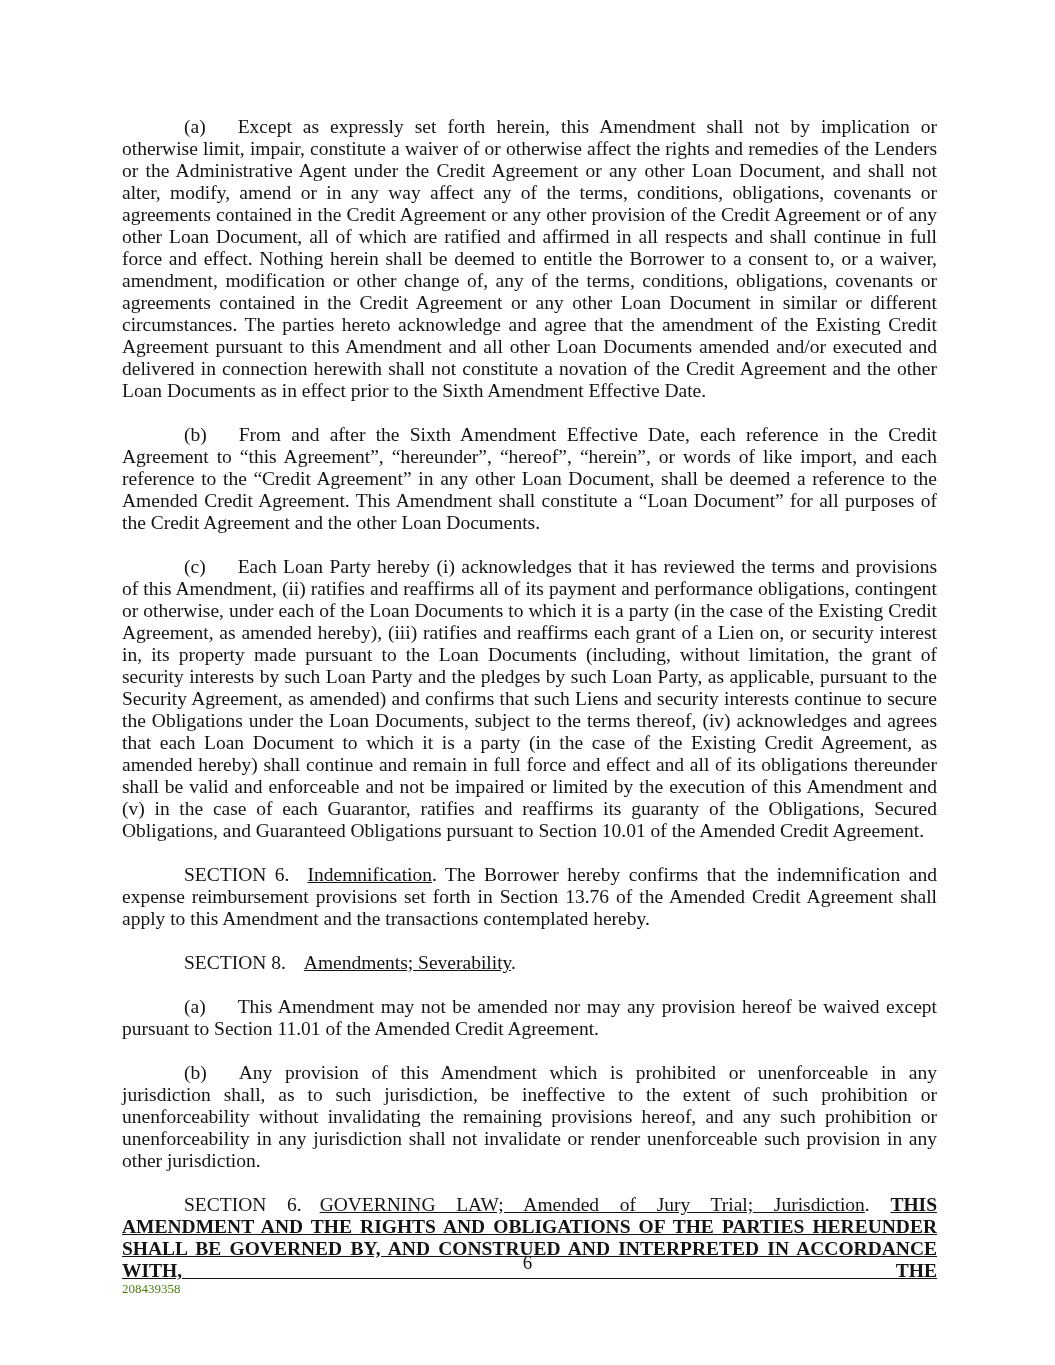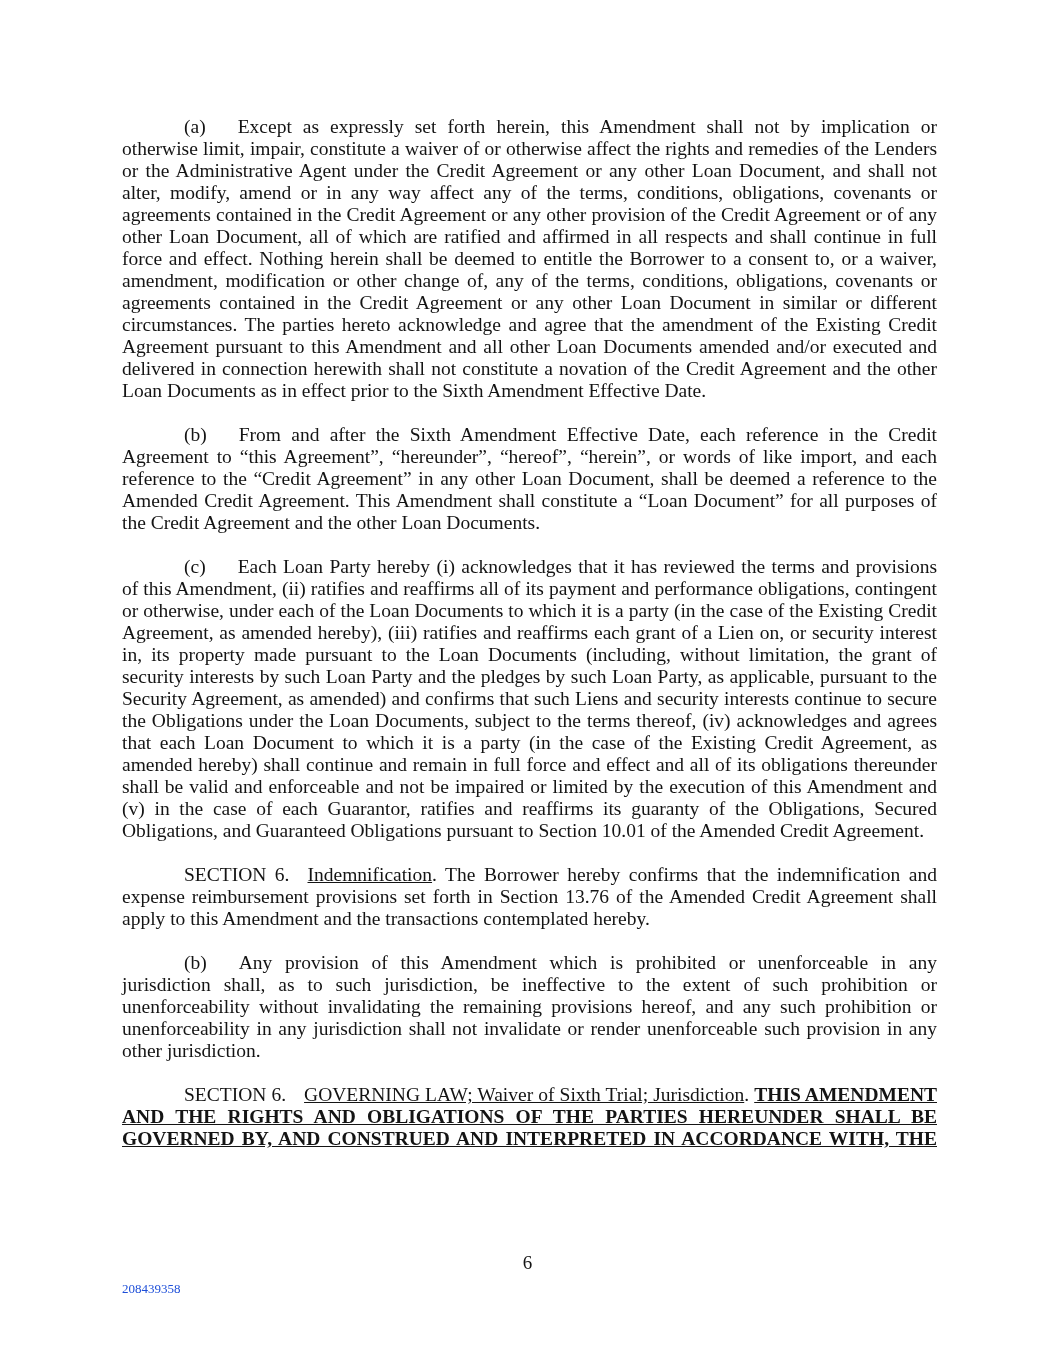--- a/index.html
+++ b/index.html
@@ -44,30 +44,32 @@
     top: 1252px;
     text-align: center;
     font-size: 19px;
     color: #141414;
   }
   .footer-docid {
     position: absolute;
     left: 122px;
     top: 1281px;
     font-size: 13px;
-    color: #1d4ed8;
+    color: #4d7c0f;
   }
 </style>
 </head>
 <body>
 
 <div class="page">
   <div class="content">
       <p class="para"><span>(a)</span><span class="gap" style="width: 32px;"></span><span>Except as expressly set forth herein, this Amendment shall not by implication or otherwise limit, impair, constitute a waiver of or otherwise affect the rights and remedies of the Lenders or the Administrative Agent under the Credit Agreement or any other Loan Document, and shall not alter, modify, amend or in any way affect any of the terms, conditions, obligations, covenants or agreements contained in the Credit Agreement or any other provision of the Credit Agreement or of any other Loan Document, all of which are ratified and affirmed in all respects and shall continue in full force and effect. Nothing herein shall be deemed to entitle the Borrower to a consent to, or a waiver, amendment, modification or other change of, any of the terms, conditions, obligations, covenants or agreements contained in the Credit Agreement or any other Loan Document in similar or different circumstances. The parties hereto acknowledge and agree that the amendment of the Existing Credit Agreement pursuant to this Amendment and all other Loan Documents amended and/or executed and delivered in connection herewith shall not constitute a novation of the Credit Agreement and the other Loan Documents as in effect prior to the Sixth Amendment Effective Date.</span></p>
       <p class="para"><span>(b)</span><span class="gap" style="width: 32px;"></span><span>From and after the Sixth Amendment Effective Date, each reference in the Credit Agreement to “this Agreement”, “hereunder”, “hereof”, “herein”, or words of like import, and each reference to the “Credit Agreement” in any other Loan Document, shall be deemed a reference to the Amended Credit Agreement. This Amendment shall constitute a “Loan Document” for all purposes of the Credit Agreement and the other Loan Documents.</span></p>
       <p class="para"><span>(c)</span><span class="gap" style="width: 32px;"></span><span>Each Loan Party hereby (i) acknowledges that it has reviewed the terms and provisions of this Amendment, (ii) ratifies and reaffirms all of its payment and performance obligations, contingent or otherwise, under each of the Loan Documents to which it is a party (in the case of the Existing Credit Agreement, as amended hereby), (iii) ratifies and reaffirms each grant of a Lien on, or security interest in, its property made pursuant to the Loan Documents (including, without limitation, the grant of security interests by such Loan Party and the pledges by such Loan Party, as applicable, pursuant to the Security Agreement, as amended) and confirms that such Liens and security interests continue to secure the Obligations under the Loan Documents, subject to the terms thereof, (iv) acknowledges and agrees that each Loan Document to which it is a party (in the case of the Existing Credit Agreement, as amended hereby) shall continue and remain in full force and effect and all of its obligations thereunder shall be valid and enforceable and not be impaired or limited by the execution of this Amendment and (v) in the case of each Guarantor, ratifies and reaffirms its guaranty of the Obligations, Secured Obligations, and Guaranteed Obligations pursuant to Section 10.01 of the Amended Credit Agreement.</span></p>
       <p class="para"><span>SECTION 6.</span><span class="gap" style="width: 18px;"></span><span class="u">Indemnification</span><span>. The Borrower hereby confirms that the indemnification and expense reimbursement provisions set forth in Section 13.76 of the Amended Credit Agreement shall apply to this Amendment and the transactions contemplated hereby.</span></p>
+      <p class="para"><span>SECTION 8.</span><span class="gap" style="width: 18px;"></span><span class="u">Amendments; Severability</span><span>.</span></p>
+      <p class="para"><span>(a)</span><span class="gap" style="width: 32px;"></span><span>This Amendment may not be amended nor may any provision hereof be waived except pursuant to Section 11.01 of the Amended Credit Agreement.</span></p>
       <p class="para"><span>(b)</span><span class="gap" style="width: 32px;"></span><span>Any provision of this Amendment which is prohibited or unenforceable in any jurisdiction shall, as to such jurisdiction, be ineffective to the extent of such prohibition or unenforceability without invalidating the remaining provisions hereof, and any such prohibition or unenforceability in any jurisdiction shall not invalidate or render unenforceable such provision in any other jurisdiction.</span></p>
-      <p class="para jl"><span>SECTION 6.</span><span class="gap" style="width: 18px;"></span><span class="u">GOVERNING LAW; Waiver of Sixth Trial; Jurisdiction</span><span>. </span><span class="b">THIS AMENDMENT AND THE RIGHTS AND OBLIGATIONS OF THE PARTIES HEREUNDER SHALL BE GOVERNED BY, AND CONSTRUED AND INTERPRETED IN ACCORDANCE WITH, THE</span></p>
+      <p class="para jl"><span>SECTION 6.</span><span class="gap" style="width: 18px;"></span><span class="u">GOVERNING LAW; Amended of Jury Trial; Jurisdiction</span><span>. </span><span class="b">THIS AMENDMENT AND THE RIGHTS AND OBLIGATIONS OF THE PARTIES HEREUNDER SHALL BE GOVERNED BY, AND CONSTRUED AND INTERPRETED IN ACCORDANCE WITH, THE</span></p>
     </div>
   <div class="footer-pagenum">6</div>
   <div class="footer-docid">208439358</div>
 </div>
 
 </body></html>

